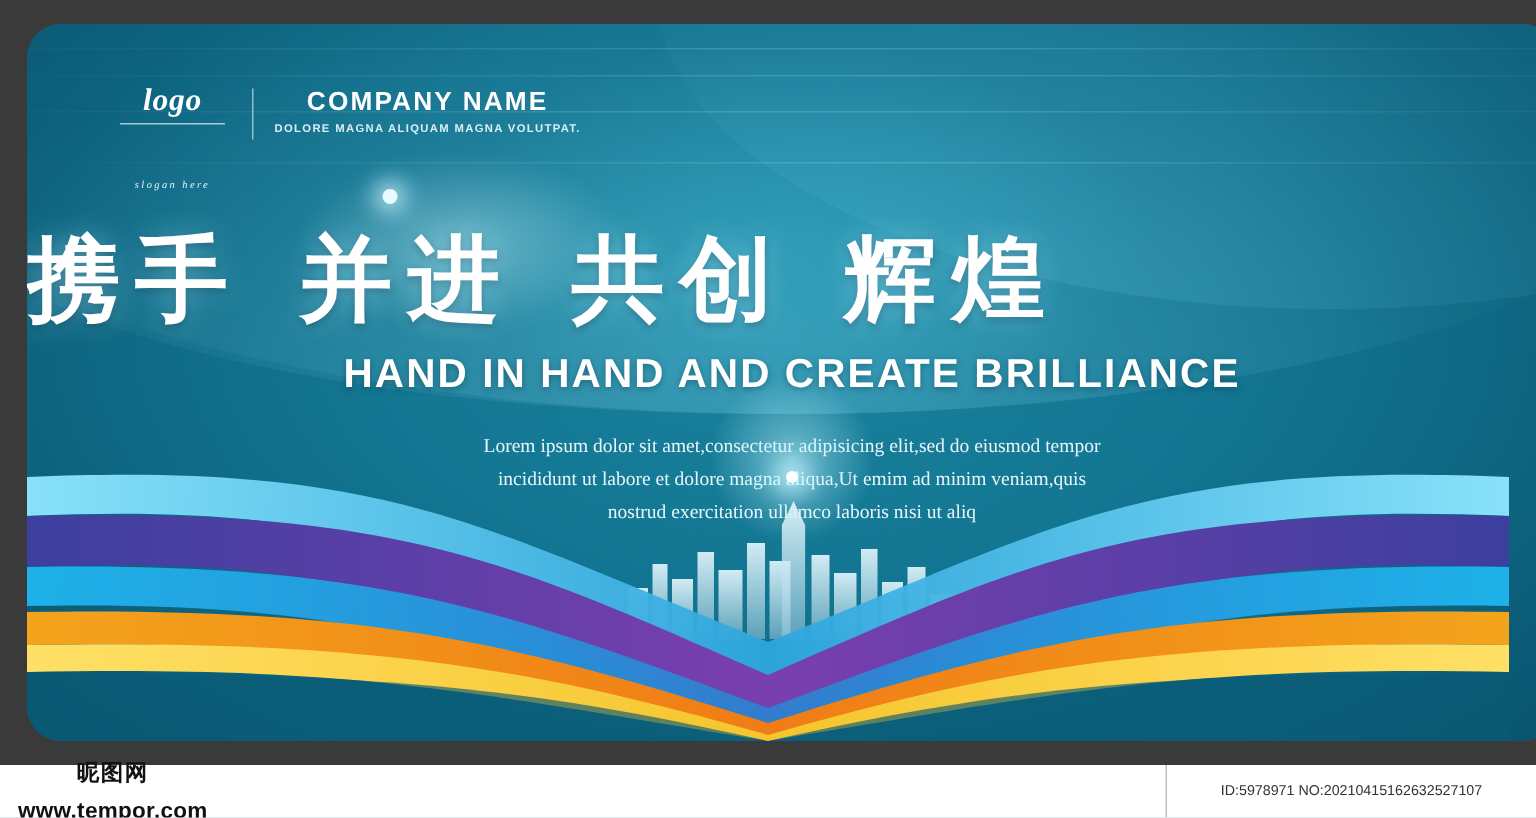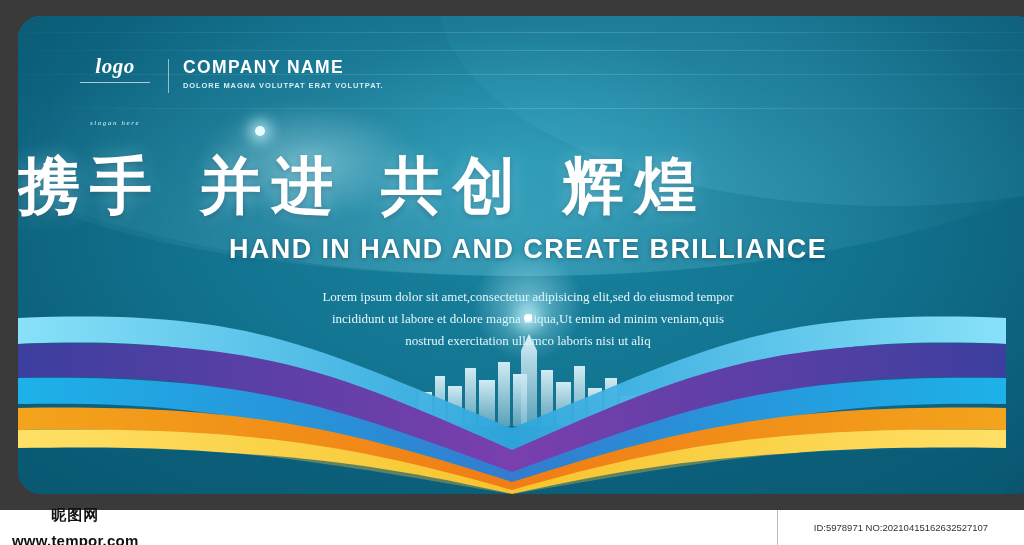--- a/index.html
+++ b/index.html
@@ -37,21 +37,21 @@
 
   
   .header{position:absolute;left:58px;top:40px;display:flex;align-items:flex-start;gap:14px;}
   .logo-block{width:78px;text-align:center;}
   .logo-word{font-family:"Liberation Serif",serif;font-style:italic;font-weight:700;font-size:21px;
     color:#ffffff;letter-spacing:.5px;line-height:1;}
   .logo-rule{width:70px;height:1px;background:rgba(255,255,255,.65);margin:5px auto 4px auto;}
   .logo-slogan{font-family:"Liberation Serif",serif;font-style:italic;font-size:7px;color:#dff4fb;
     letter-spacing:1.6px;margin-top:36px;}
   .divider-v{width:1px;height:34px;background:rgba(255,255,255,.55);margin-top:3px;}
-  .co-block{padding-top:1px;}
+  .co-block{padding-top:1px;text-align:center;}
   .co-name{font-size:17.5px;font-weight:700;color:#ffffff;letter-spacing:1.4px;line-height:1.15;}
   .co-sub{margin-top:4px;font-size:7.5px;color:#d7eef6;letter-spacing:.9px;font-weight:700;}
 
   
   .title-cn{position:absolute;left:0;right:0;top:128px;text-align:left;color:#ffffff;
     font-family:"Liberation Serif",serif;font-weight:700;font-size:62px;letter-spacing:10px;
     text-shadow:0 0 18px rgba(160,235,255,.45), 0 2px 6px rgba(0,20,35,.35);white-space:nowrap;}
   .title-cn span.g{letter-spacing:22px;}
   .title-en{position:absolute;left:0;right:0;top:218px;text-align:center;color:#ffffff;
     font-size:27px;font-weight:700;letter-spacing:1.4px;white-space:nowrap;
@@ -103,21 +103,21 @@
 
         <div class="header">
           <div class="logo-block">
             <div class="logo-word">logo</div>
             <div class="logo-rule"></div>
             <div class="logo-slogan">slogan here</div>
           </div>
           <div class="divider-v"></div>
           <div class="co-block">
             <div class="co-name">COMPANY NAME</div>
-            <div class="co-sub">DOLORE MAGNA VOLUTPAT ERAT VOLUTPAT.</div>
+            <div class="co-sub">DOLORE MAGNA ALIQUAM MAGNA VOLUTPAT.</div>
           </div>
         </div>
 
         <div class="title-cn">
           <span>携手</span><span class="g"> </span><span>并进</span><span class="g"> </span><span>共创</span><span class="g"> </span><span>辉煌</span>
         </div>
         <div class="title-en">HAND IN HAND AND CREATE BRILLIANCE</div>
 
         <div class="body-copy">
           <div>Lorem ipsum dolor sit amet,consectetur adipisicing elit,sed do eiusmod tempor</div>

